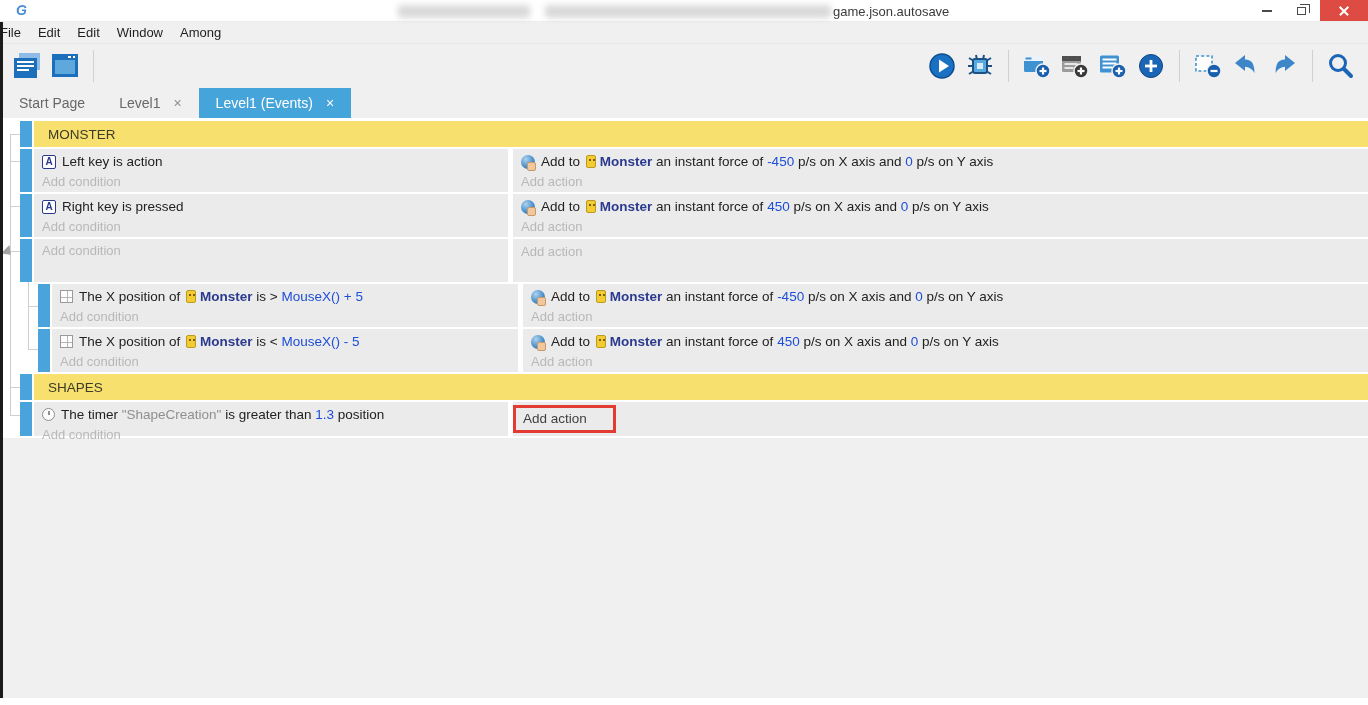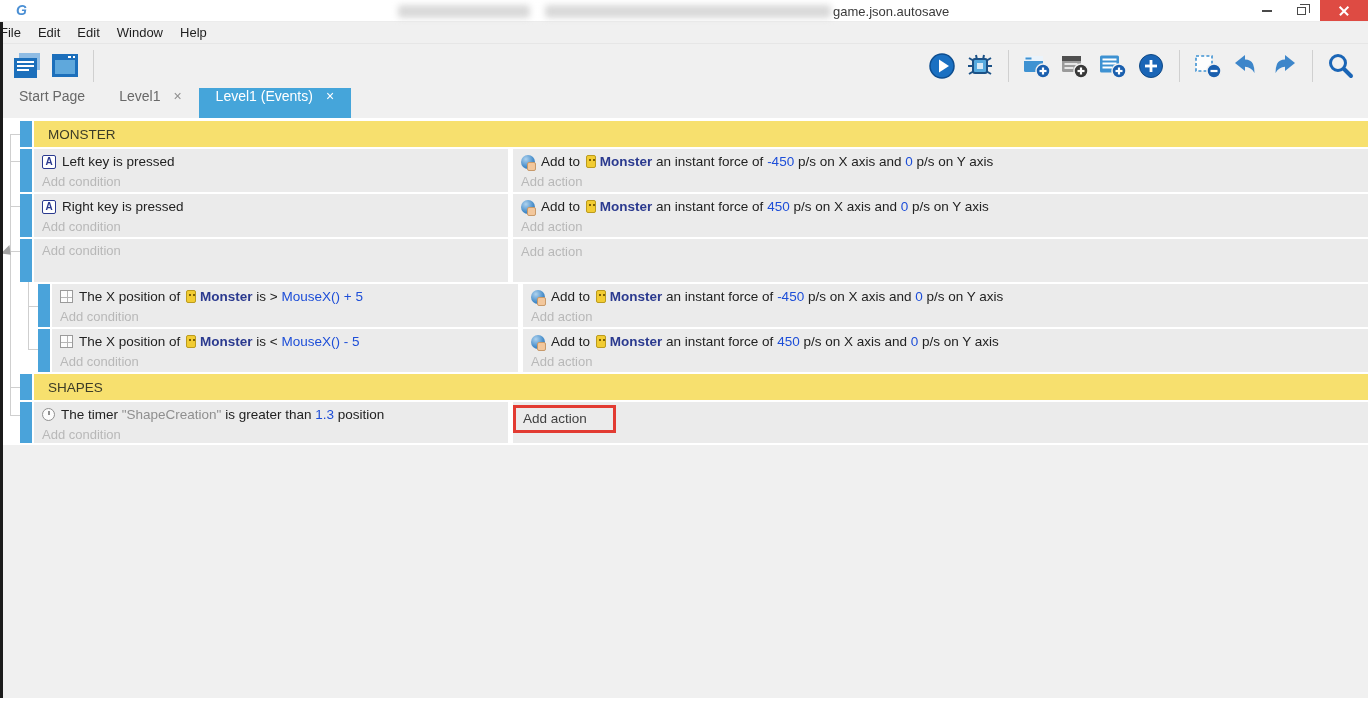--- a/index.html
+++ b/index.html
@@ -31,37 +31,37 @@
 .menu-item{font-size:13px;color:#1e1e1e}
 
 
 .toolbar{height:44px;background:#f0f0f0;display:flex;align-items:center;padding:0 8px}
 .tbtn{width:32px;height:32px;display:flex;align-items:center;justify-content:center;margin:0 3px}
 .tsep{width:1px;height:32px;background:#d0d0d0;margin:0 9px}
 .tspacer{flex:1}
 
 
 .tabbar{height:30px;background:#f0f0f0;display:flex;padding-left:2px}
-.tab{display:flex;align-items:flex-start;height:30px;padding:0 17px;font-size:14px;color:#686868}
+.tab{display:flex;align-items:center;height:30px;padding:0 17px;font-size:14px;color:#686868}
 .tab .tab-x{margin-left:13px;color:#8f8f8f;font-size:14px}
 .tab.active{background:#45a5da;color:#fff}
 .tab.active .tab-x{color:#fff}
 
 
 .events{position:relative;height:587px;background:#fff;display:flex;flex-direction:column;padding-top:3px}
 #rows{position:relative;z-index:2}
 .filler{flex:1;background:#f0f0f0}
 .row{display:flex;margin-bottom:2px;margin-left:20px}
 .row.ind1{margin-left:38px}
 .bar{width:12px;background:#4aa3da;margin-right:2px;flex:none}
 .group-label-wrap{flex:1;background:#f7e06e;height:26px;display:flex;align-items:center;padding-left:14px}
 .row.group{height:26px}
 .group-label{font-size:13.5px;color:#3c3c28}
 .row.event{height:43px}
-.row.event.tall{height:41px}
+.row.event.tall{height:34px}
 .cells{flex:1;display:flex}
 .cell{background:#ebebeb;padding:2px 0 0 8px}
 .cell.cond{width:474px;margin-right:5px;flex:none}
 .row.ind1 .cell.cond{width:466px}
 .cell.act{flex:1}
 .instr{height:21px;display:flex;align-items:center;font-size:13.5px;color:#222}
 .ph{height:18px;line-height:18px;color:#b8b8b8;font-size:13px;margin-top:1px}
 .ph.top{margin-top:0;height:21px;line-height:21px}
 .seg{white-space:pre}
 .seg.plain{color:#222}
@@ -118,21 +118,21 @@
     <div class="wbtn close">
         <i></i>
       </div>
   </div>
 
   <div class="menubar" id="menubar">
       <span class="menu-item">File</span>
       <span class="menu-item">Edit</span>
       <span class="menu-item">Edit</span>
       <span class="menu-item">Window</span>
-      <span class="menu-item">Help</span>
+      <span class="menu-item">Among</span>
     </div>
 
   <div class="toolbar">
     <div class="tbtn">
       <svg width="32" height="30" viewBox="0 0 32 30">
           <rect x="8" y="2" width="21" height="17" fill="#8fbce4"></rect>
           <rect x="3" y="7" width="23" height="20" fill="#1c6fbb"></rect>
           <g fill="#fff">
             <rect x="6" y="10" width="17" height="2"></rect>
             <rect x="6" y="14" width="17" height="2"></rect>
@@ -273,21 +273,21 @@
           <div class="group-label-wrap">
             <span class="group-label">MONSTER</span>
           </div>
         </div>
         <div class="row event">
           <span class="bar"></span>
           <div class="cells">
             <div class="cell cond">
               <div class="instr">
                 <span class="ic keyboard-key-icon">A</span>
-                <span class="seg plain">Left key is pressed</span>
+                <span class="seg plain">Left key is action</span>
               </div>
               <div class="ph">Add condition</div>
             </div>
             <div class="cell act">
               <div class="instr">
                 <span class="ic force-icon"></span>
                 <span class="seg plain">Add to </span>
                 <span class="seg object"><i class="obj-icon"></i><b>Monster</b></span>
                 <span class="seg plain"> an instant force of </span>
                 <span class="seg expr">-450</span>

